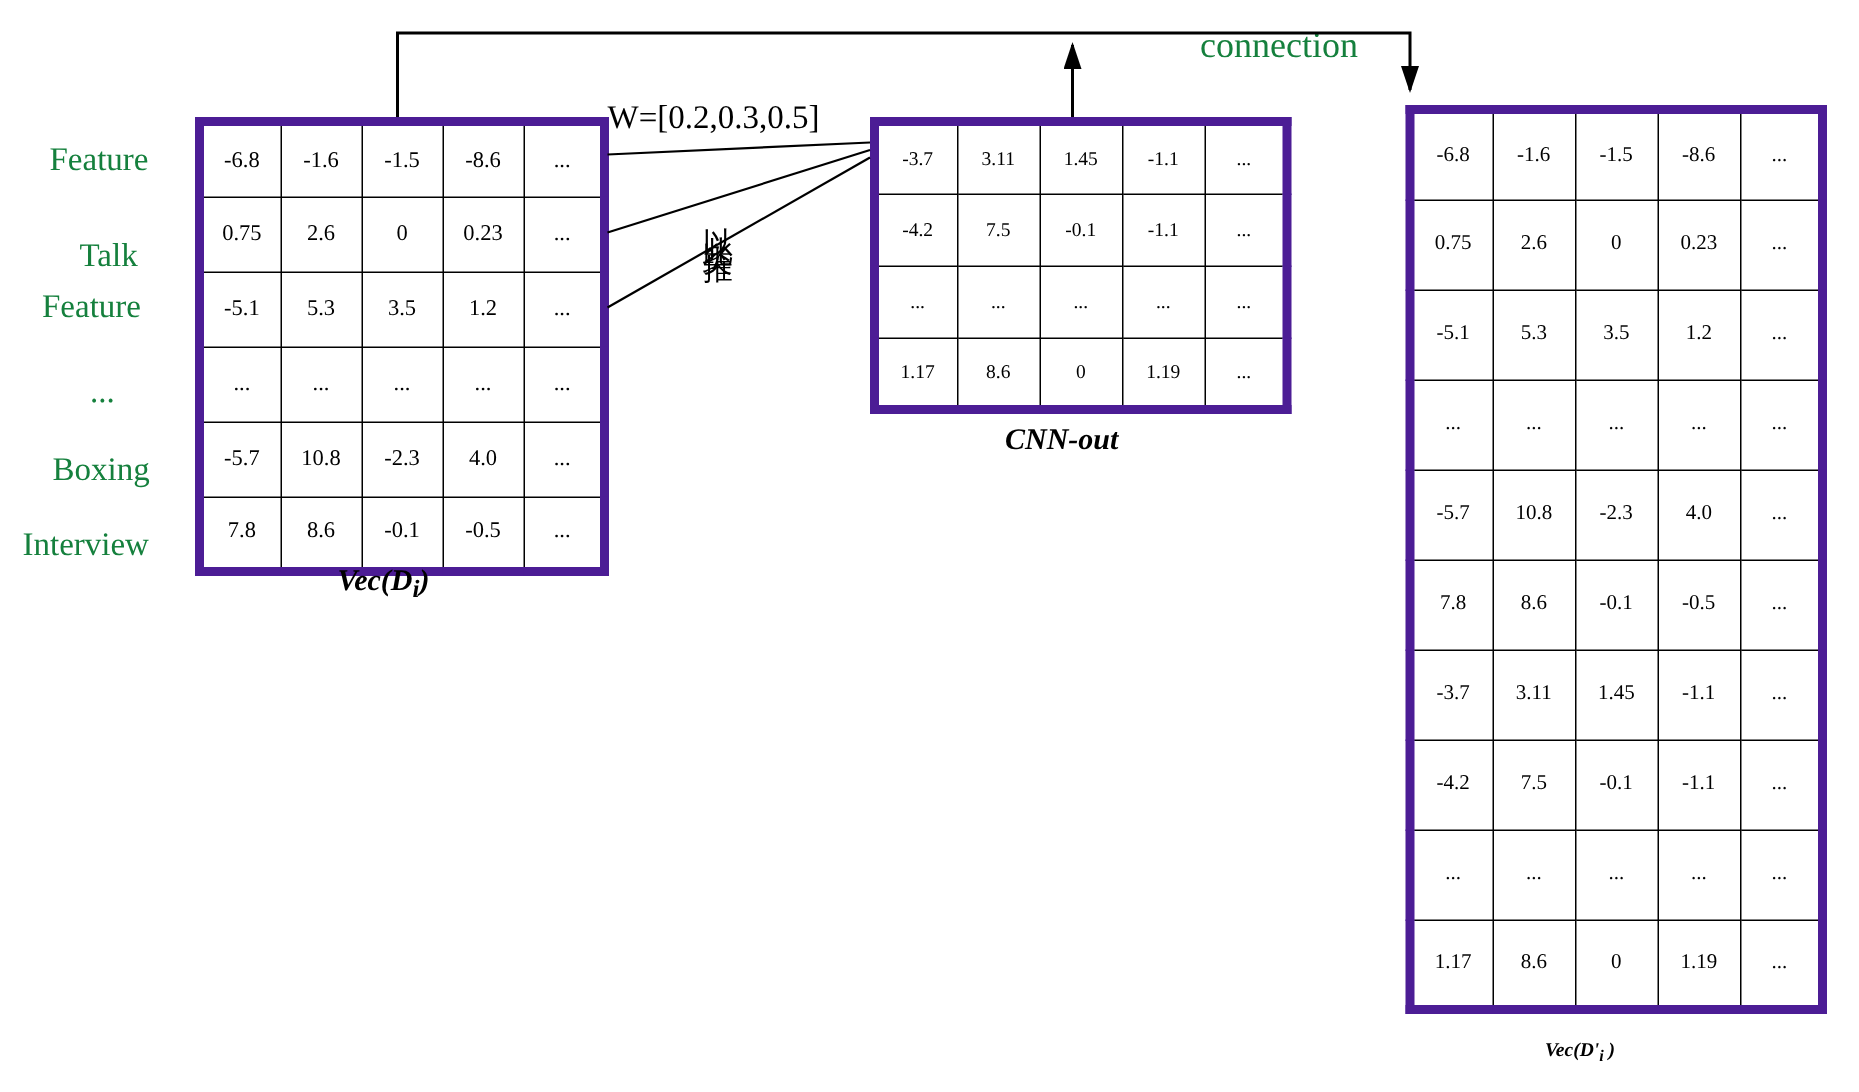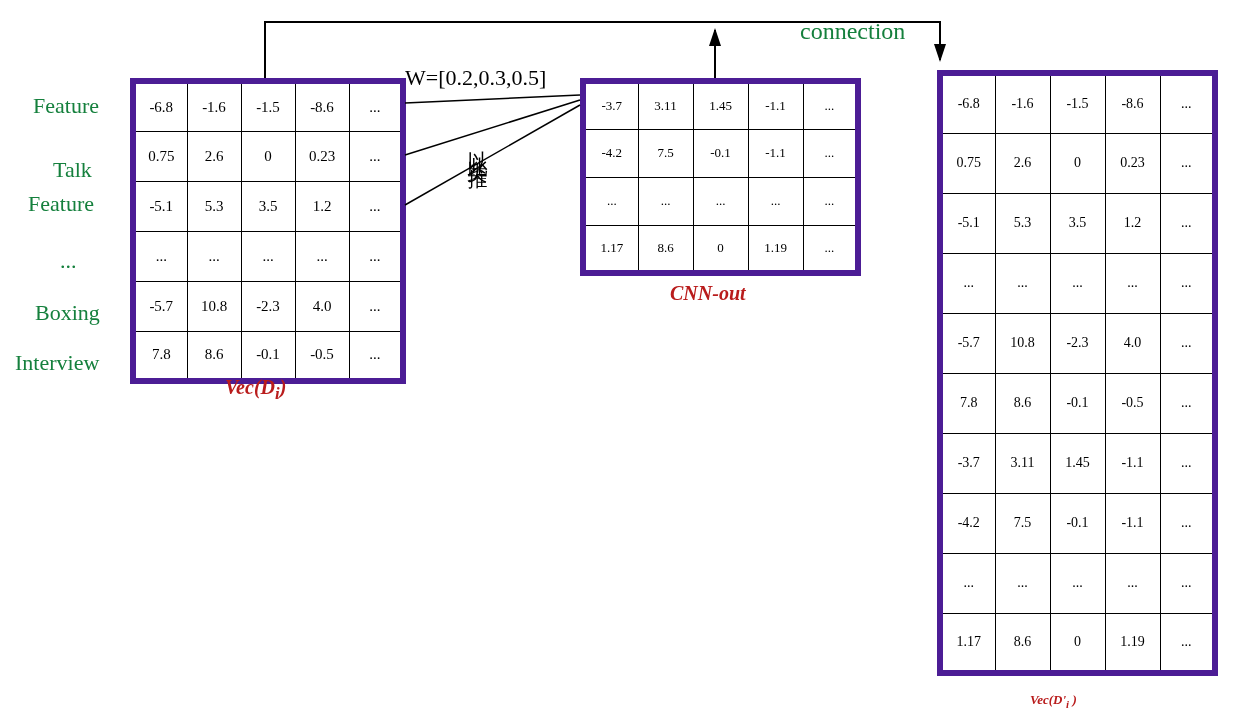--- a/index.html
+++ b/index.html
@@ -7,21 +7,21 @@
     margin: 0;
     padding: 0;
     font-family: "Times New Roman", serif;
     background: #fff;
     width: 1239px;
     height: 728px;
     position: relative;
     overflow: hidden;
   }
   .label { position: absolute; font-size: 22px; color: #15803d; }
-  .caption { position: absolute; font-style: italic; font-weight: bold; font-size: 20px; color: #b91c1c; text-align: right; }
+  .caption { position: absolute; font-style: italic; font-weight: bold; font-size: 20px; color: #000000; text-align: right; }
   .table {
     position: absolute;
     border-collapse: collapse;
     border: 6px solid #4c1d95;
   }
   .table td {
     border: 1px solid #000;
     width: 54px;
     height: 50px;
     text-align: center;

